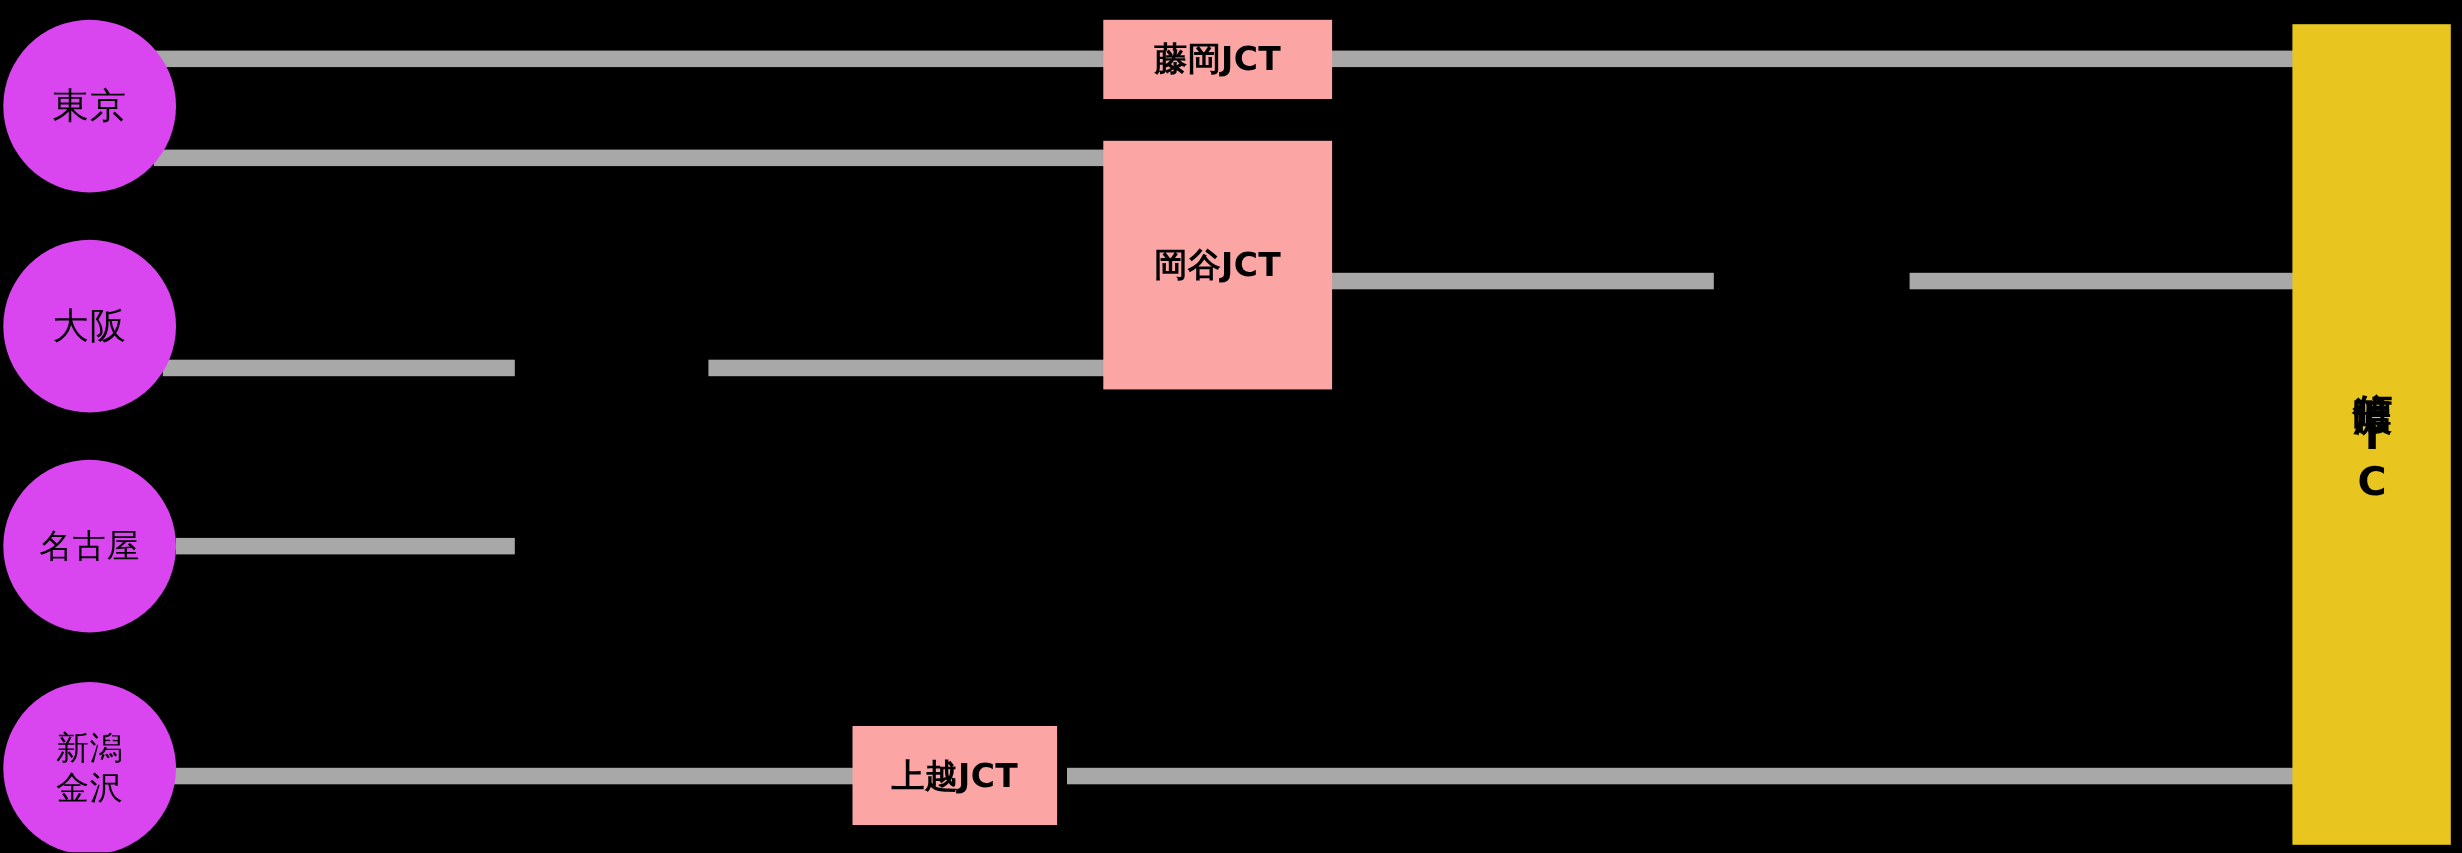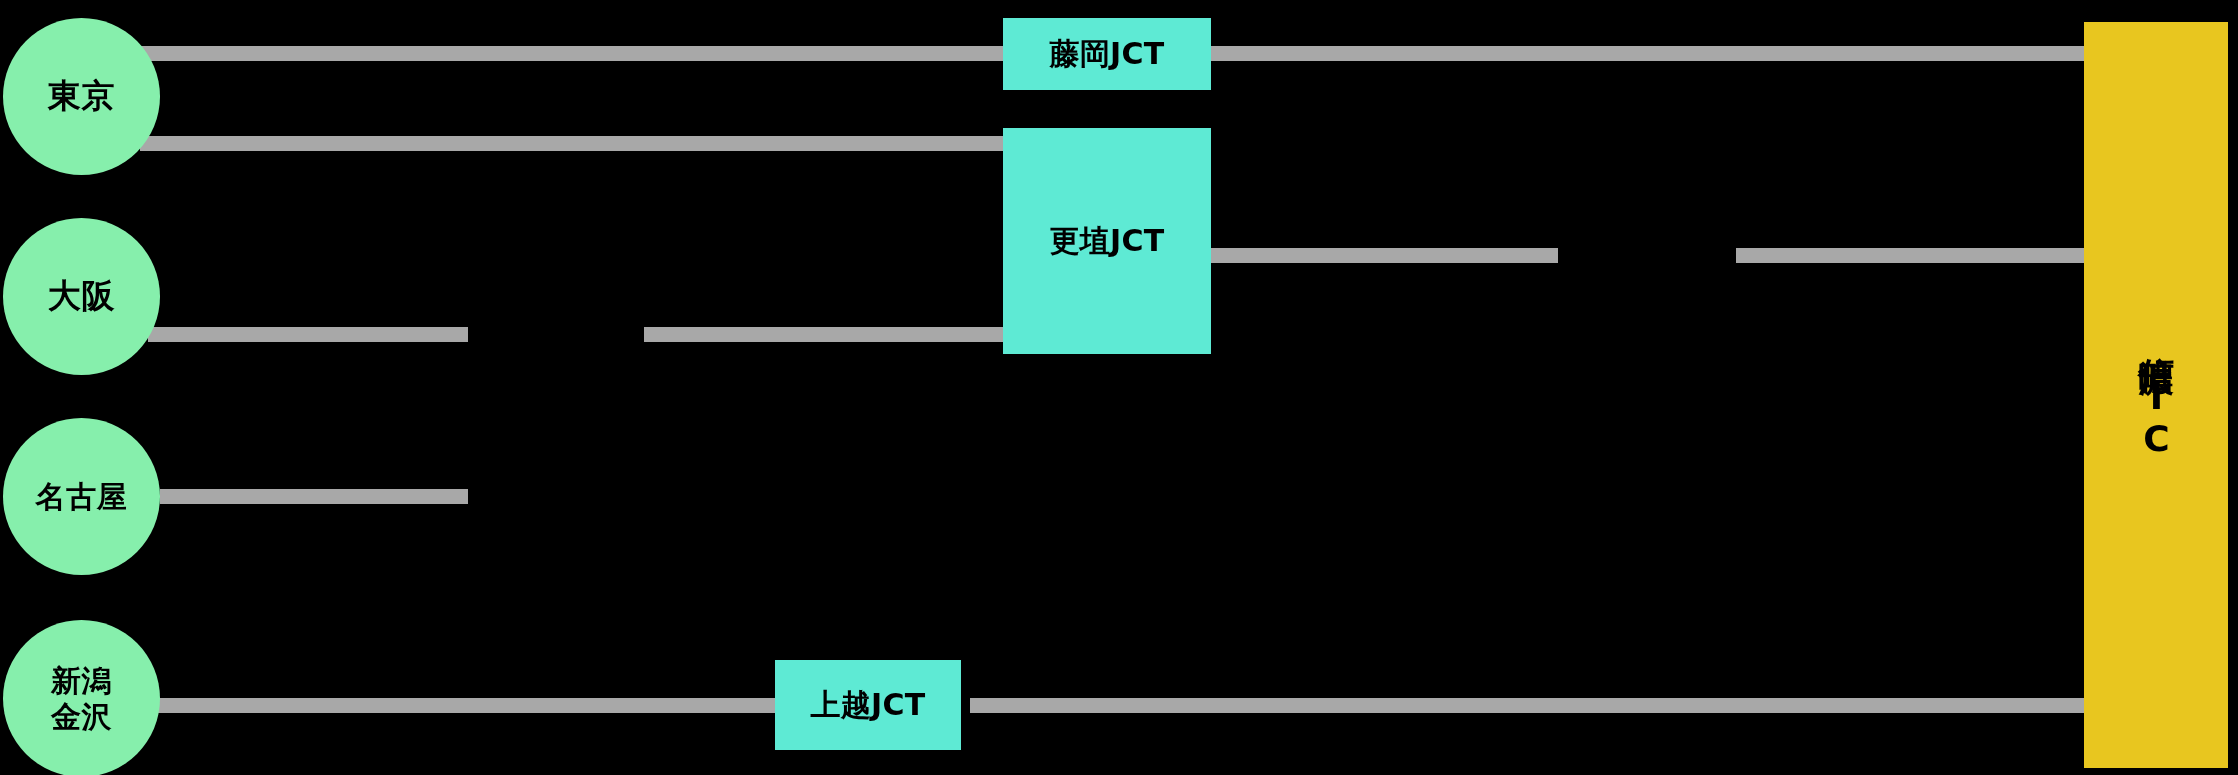--- a/index.html
+++ b/index.html
@@ -6,35 +6,35 @@
   #stage{
     position:relative;
     width:2238px;
     height:775px;
     background:#000000;
     overflow:hidden;
     font-family:"DejaVu Sans","Liberation Sans",sans-serif;
   }
   .node-circle{
     position:absolute;
-    background:#86efac;
+    background:#d946ef;
     border-radius:50%;
     display:flex;
     align-items:center;
     justify-content:center;
     color:#000000;
-    font-weight:700;
+    font-weight:400;
     line-height:1.18;
     text-align:center;
     white-space:pre-line;
     letter-spacing:0.02em;
   }
   .node-box{
     position:absolute;
-    background:#5eead4;
+    background:#fca5a5;
     display:flex;
     align-items:center;
     justify-content:center;
     color:#000000;
     font-weight:700;
     text-align:center;
     letter-spacing:0.01em;
   }
   .node-dest{
     position:absolute;
@@ -82,21 +82,21 @@
   <div class="node-circle" style="left:3px; top:218px; width:157px; height:157px; font-size:33px;">大阪</div>
 
   <div class="node-circle" style="left:3px; top:418px; width:157px; height:157px; font-size:30px;">名古屋</div>
 
   <div class="node-circle" style="left:3px; top:620px; width:157px; height:157px; font-size:30px;">新潟
 金沢</div>
 
 
   <div class="node-box" style="left:1003px; top:18px; width:208px; height:72px; font-size:30px;">藤岡JCT</div>
 
-  <div class="node-box" style="left:1003px; top:128px; width:208px; height:226px; font-size:30px;">更埴JCT</div>
+  <div class="node-box" style="left:1003px; top:128px; width:208px; height:226px; font-size:30px;">岡谷JCT</div>
 
 
   <div class="node-box" style="left:775px; top:660px; width:186px; height:90px; font-size:30px;">上越JCT</div>
 
   <div class="node-dest" style="left:2084px; top:22px; width:144px; height:746px; background:#e8c61f;">
     <span class="vtext" style="font-size:36px;">信濃町
 IC</span>
   </div>
 
 </div>

